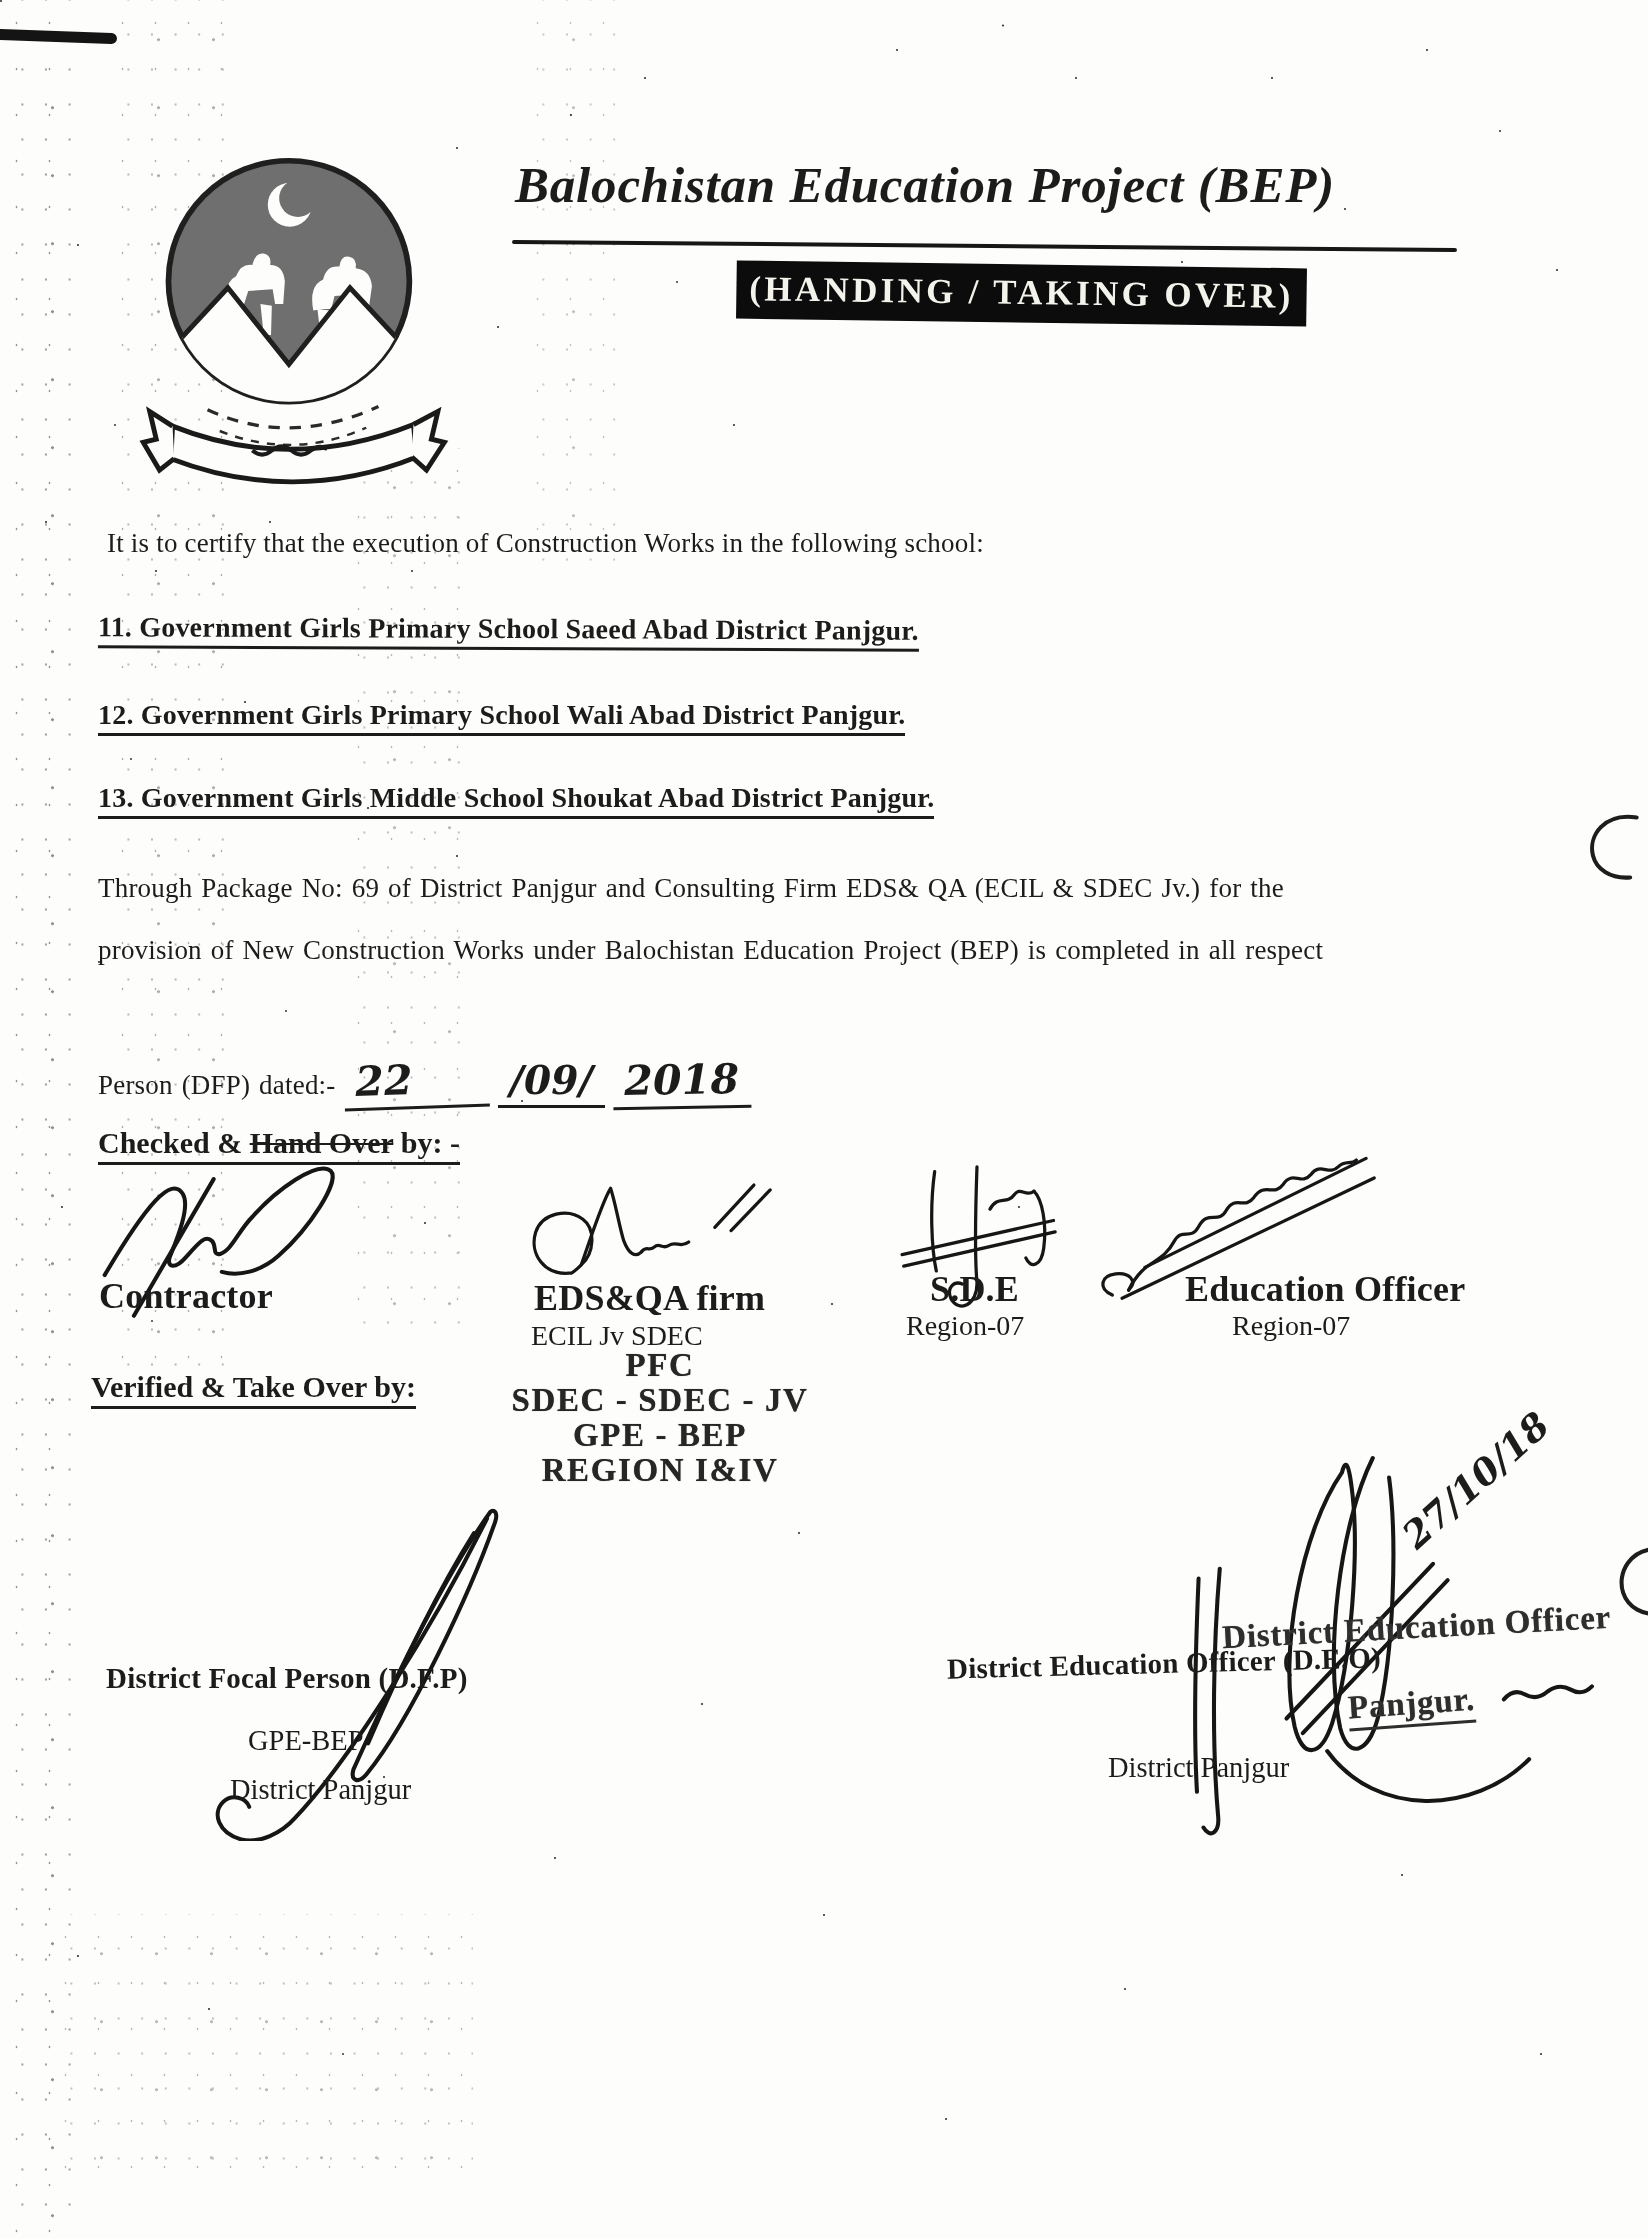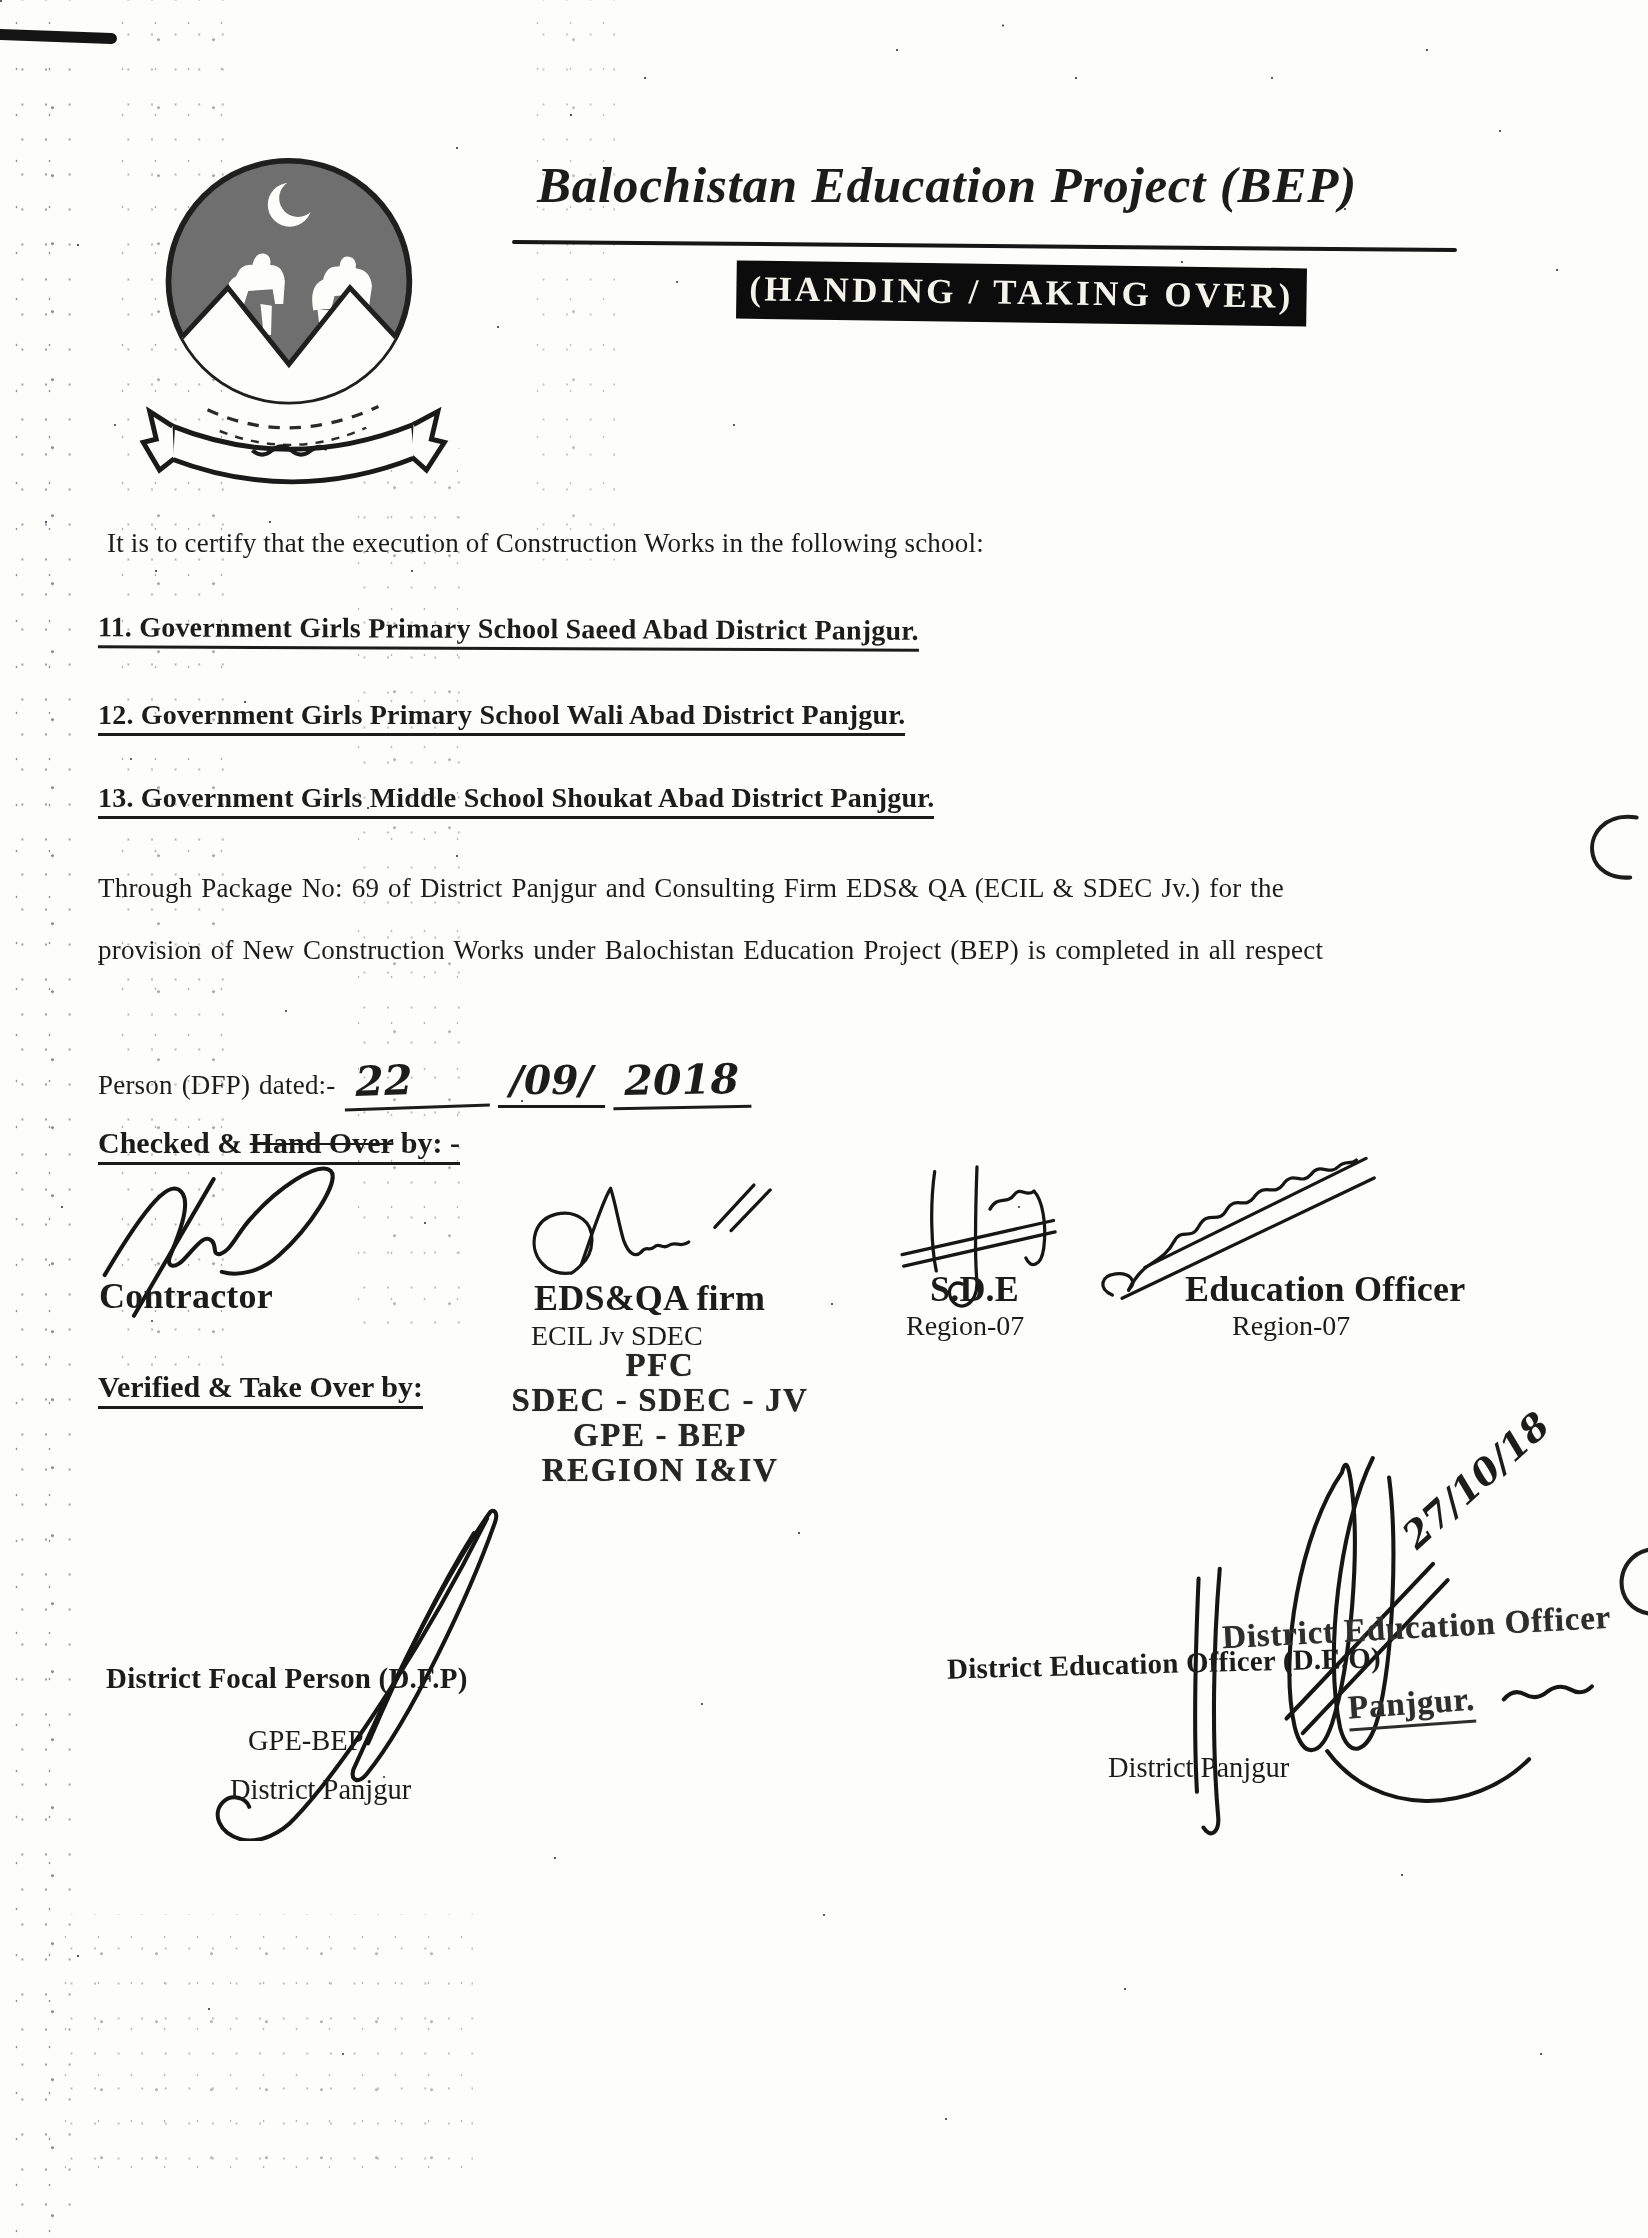--- a/index.html
+++ b/index.html
@@ -24,21 +24,21 @@
   .stamp{
     font-weight:bold;color:#262626;letter-spacing:1.6px;text-align:center;
     font-size:33px;line-height:35px;text-shadow:0 0 0.8px #555;
   }
   .stampright{color:#2e2e2e;font-weight:bold;text-shadow:0 0 0.8px #666;letter-spacing:0.8px;}
   .banner{
     background:#0c0c0c;color:#f3f3ec;font-size:35px;font-weight:bold;
     letter-spacing:3.3px;padding:6.5px 11.4px 8.1px 11.4px;white-space:nowrap;
     box-shadow:0 0 0 1.6px #0c0c0c;
   }
-  .title{font-size:51px;font-weight:bold;font-style:italic;letter-spacing:0.8px;white-space:nowrap;margin-left:22px;}
+  .title{font-size:51px;font-weight:bold;font-style:italic;letter-spacing:0.8px;white-space:nowrap;}
   .title-underline{height:4.1px;background:#171717;border-radius:2.4px;}
   svg.sig path, svg.sig line{fill:none;stroke:#161616;stroke-linecap:round;stroke-linejoin:round;}
   .noise{position:absolute;pointer-events:none;opacity:.55;
     background-image:
       radial-gradient(#3a3a4a 0.9px, transparent 1.1px),
       radial-gradient(#55556a 0.7px, transparent 1px),
       radial-gradient(#2c2c38 1.1px, transparent 1.3px);
     background-size:33px 46px, 23.6px 35px, 55px 68px;
     background-position:0 0, 10.6px 17px, 25px 5.7px;}
   .dots{position:absolute;top:0;left:0;width:2.4px;height:2.4px;border-radius:50%;background:#242430;
@@ -177,21 +177,21 @@
 
   <svg class="abs sig" style="left:1096px;top:1134px;" width="358" height="183" viewBox="0 0 440 225">
     <path d="M60,164 L332,30" stroke-width="4"></path>
     <path d="M40,192 C60,152 80,162 96,132 C106,114 116,132 126,114 C138,92 150,112 160,94 C172,74 182,94 194,78 C208,58 218,78 230,62 C242,44 252,64 264,50 C276,34 286,52 298,40 C306,32 314,38 320,32" stroke-width="4"></path>
     <path d="M20,198 C2,190 6,174 24,172 C40,170 52,180 40,192" stroke-width="4"></path>
     <path d="M32,202 L342,54" stroke-width="4"></path>
   </svg>
   <div class="abs label" style="left:1185px;top:1268px;">Education Officer</div>
   <div class="abs label2" style="left:1232px;top:1310px;">Region-07</div>
 
-  <div class="abs head" style="left:98px;top:1370px;text-align:right;">
+  <div class="abs head" style="left:91px;top:1370px;text-align:right;">
     <span class="undl" style="border-bottom-width:3.3px;">Verified &amp; Take Over by:</span>
   </div>
 
   <div class="abs stamp" style="left:489px;top:1348px;width:342px;">
     <div>PFC</div>
     <div>SDEC - SDEC - JV</div>
     <div>GPE - BEP</div>
     <div>REGION I&amp;IV</div>
   </div>
 

